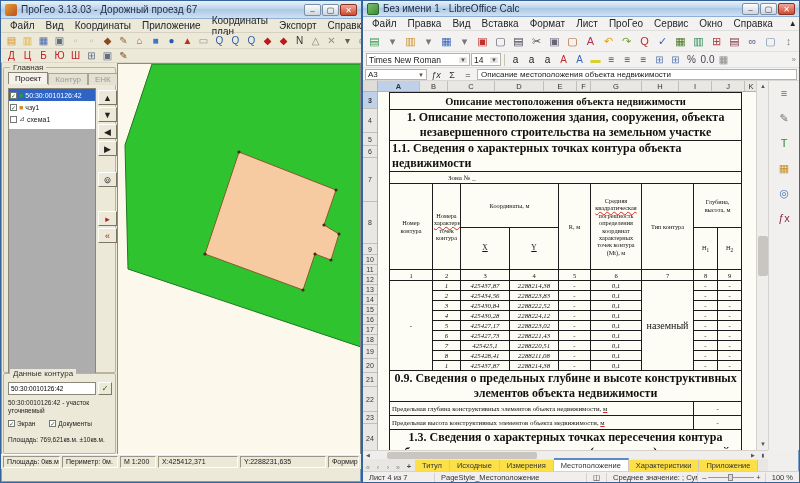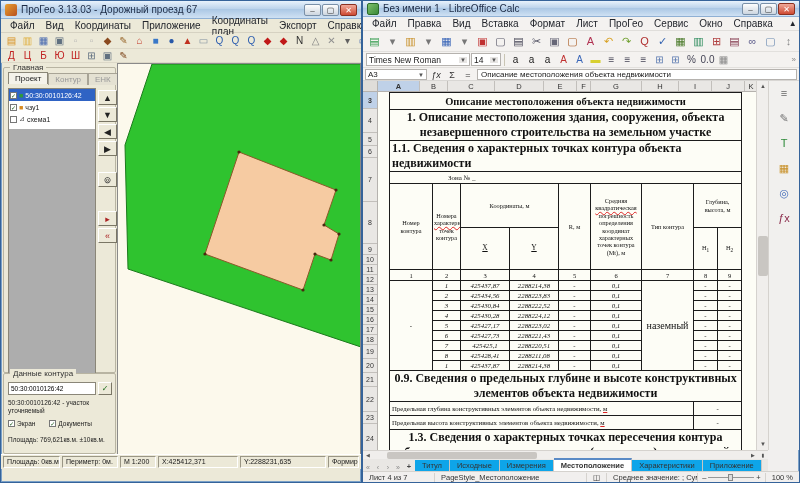--- a/index.html
+++ b/index.html
@@ -103,22 +103,22 @@
 #vthumb{position:absolute;left:1px;top:155px;width:10px;height:40px;background:#c9c6c2;border-radius:2px}
 #sidebar{position:absolute;right:0;top:80px;bottom:32px;width:31px;background:#f1f0ee;border-left:1px solid #d5d2ce;display:flex;flex-direction:column;align-items:center;gap:9px;padding-top:4px}
 #sidebar .ic{width:18px;height:16px;font-size:11px}
 #hsb{position:absolute;left:0;right:31px;bottom:23px;height:9px;background:#f0eeec;border-top:1px solid #d5d2ce;display:flex;align-items:center}
 #hthumb{margin-left:14px;width:150px;height:7px;background:#c9c6c2;border-radius:2px}
 #hsb .hb{font-size:5px;color:#555;width:10px;text-align:center}
 #hsb .right{margin-left:auto;display:flex}
 #tabs{position:absolute;left:0;right:31px;bottom:11px;height:12px;background:#e9e7e4;display:flex;align-items:flex-end;font-size:7.5px}
 .tnav{width:10px;text-align:center;color:#888;font-size:7px}
 .addsheet{width:12px;text-align:center;font-weight:bold;color:#444}
-.stab{padding:1px 7px;border-right:1px solid #c9c6c2;background:#0ea5e9;color:#333;white-space:nowrap}
-.stab.act{background:#fff;font-weight:bold;border-top:2px solid #5a8ac6}
+.stab{padding:1px 7px;border-right:1px solid #c9c6c2;background:#fde047;color:#333;white-space:nowrap}
+.stab.act{background:#fff;font-weight:normal;border-top:2px solid #5a8ac6}
 #rstatus{position:absolute;left:0;right:0;bottom:0;height:11px;background:#f1efee;border-top:1px solid #d5d2ce;display:flex;align-items:center;font-size:7.5px;color:#333;gap:0}
 #rstatus .st{padding:0 6px;border-right:1px solid #d5d2ce;white-space:nowrap;overflow:hidden}
 #slider{display:flex;align-items:center;gap:2px;padding:0 4px;border-right:1px solid #d5d2ce}
 #slider .track{width:46px;height:1px;background:#999;position:relative}
 #slider .knob{position:absolute;left:20px;top:-3px;width:5px;height:7px;background:#ddd;border:1px solid #888}
 .menuright{margin-left:auto;display:flex;gap:6px;align-items:center}
 .updico{color:#f0a020;font-size:8px}
 .ovf{margin-left:auto;color:#888;font-size:8px}
 </style>
 </head>

